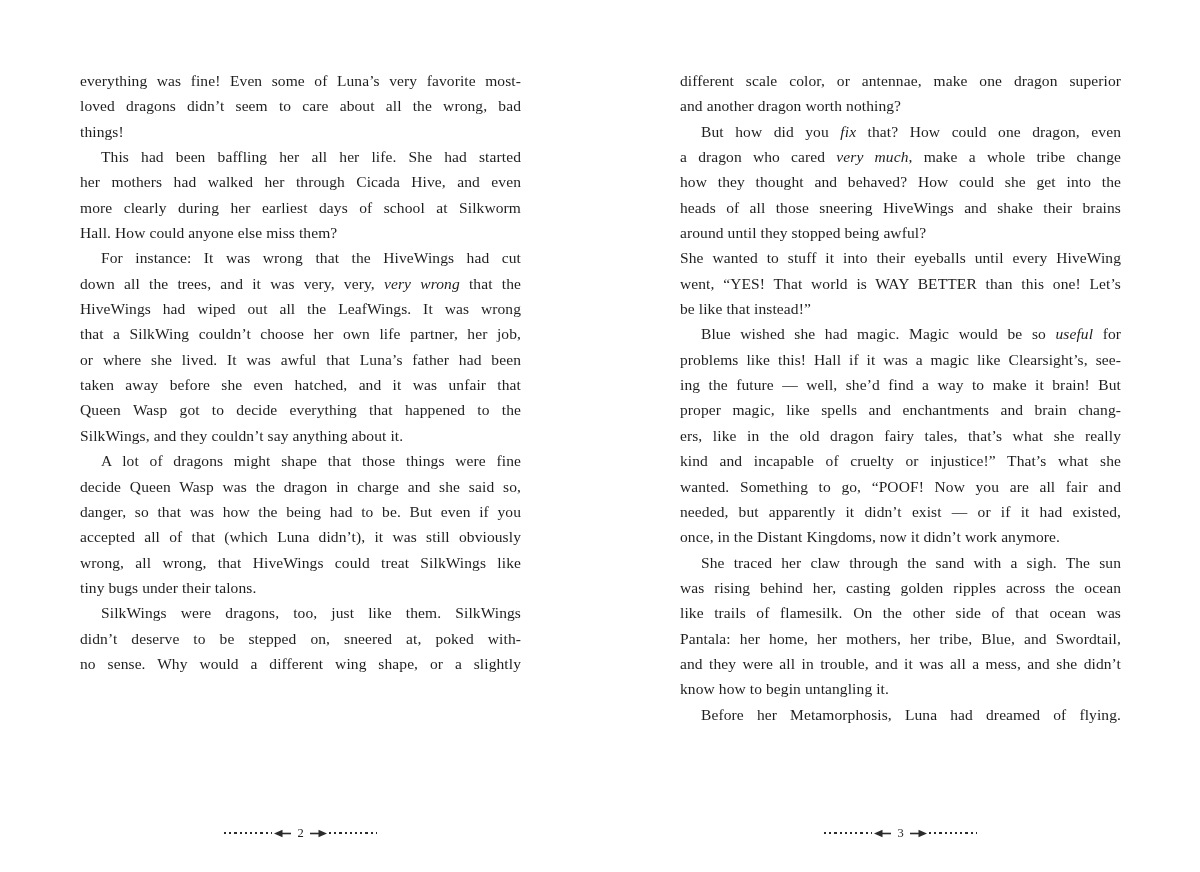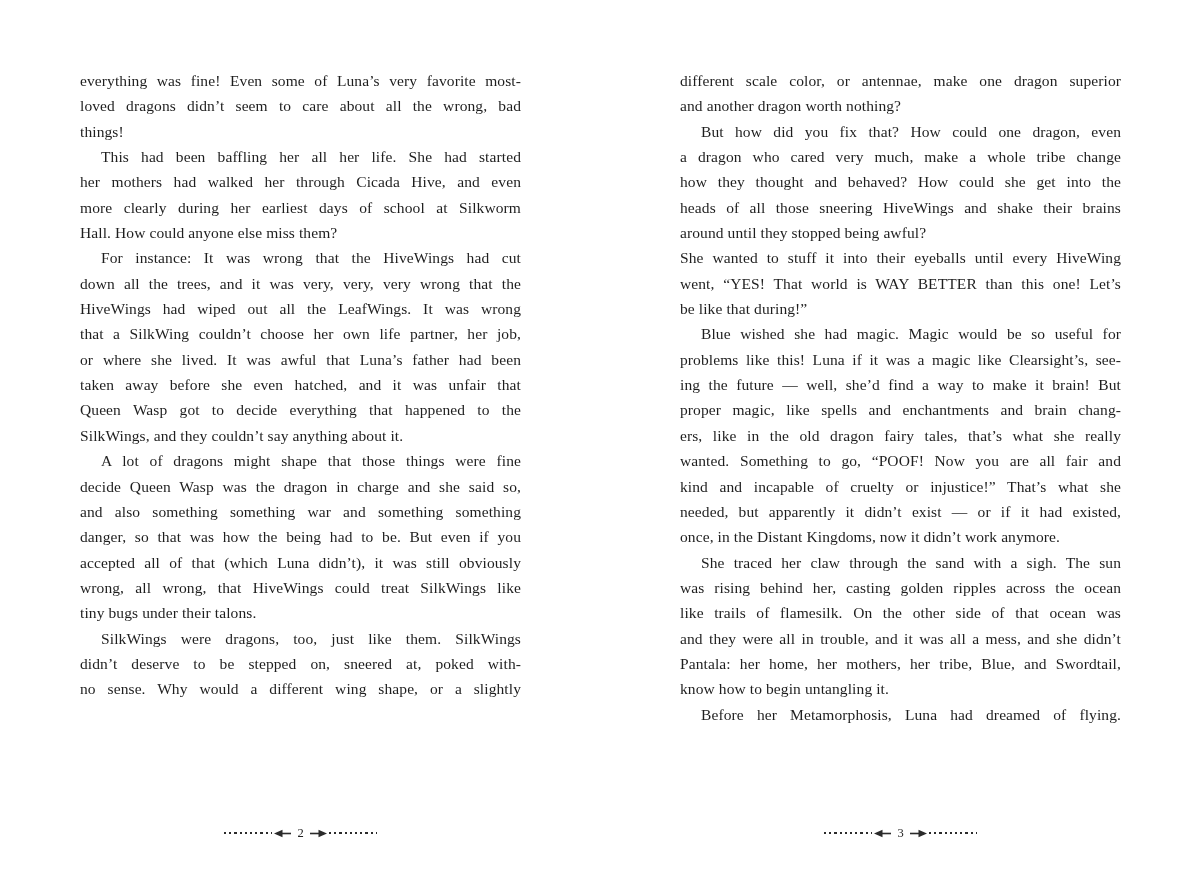--- a/index.html
+++ b/index.html
@@ -30,21 +30,21 @@
   .line {
     font-size: 15.5px;
     line-height: 25.35px;
     letter-spacing: 0.1px;
     text-align: justify;
     text-align-last: justify;
     white-space: normal;
   }
   .line.last { text-align-last: left; }
   .line.indent { text-indent: 21px; }
-  .it { }
+  .it { font-style: italic; }
 
   .page-footer {
     position: absolute;
     top: 758px;
     left: 0;
     right: 0;
     display: flex;
     justify-content: center;
     align-items: center;
     gap: 2px;
@@ -82,21 +82,20 @@
         <div class="line indent"><span>For instance: It was wrong that the HiveWings had cut</span></div>
         <div class="line"><span>down all the trees, and it was very, very, </span><span class="it">very wrong</span><span> that the</span></div>
         <div class="line"><span>HiveWings had wiped out all the LeafWings. It was wrong</span></div>
         <div class="line"><span>that a SilkWing couldn’t choose her own life partner, her job,</span></div>
         <div class="line"><span>or where she lived. It was awful that Luna’s father had been</span></div>
         <div class="line"><span>taken away before she even hatched, and it was unfair that</span></div>
         <div class="line"><span>Queen Wasp got to decide everything that happened to the</span></div>
         <div class="line last"><span>SilkWings, and they couldn’t say anything about it.</span></div>
         <div class="line indent"><span>A lot of dragons might shape that those things were fine</span></div>
         <div class="line"><span>decide Queen Wasp was the dragon in charge and she said so,</span></div>
-        <div class="line"><span>and also something something war and something something</span></div>
         <div class="line"><span>danger, so that was how the being had to be. But even if you</span></div>
         <div class="line"><span>accepted all of that (which Luna didn’t), it was still obviously</span></div>
         <div class="line"><span>wrong, all wrong, that HiveWings could treat SilkWings like</span></div>
         <div class="line last"><span>tiny bugs under their talons.</span></div>
         <div class="line indent"><span>SilkWings were dragons, too, just like them. SilkWings</span></div>
         <div class="line"><span>didn’t deserve to be stepped on, sneered at, poked with-</span></div>
         <div class="line"><span>no sense. Why would a different wing shape, or a slightly</span></div>
       </div>
     <footer class="page-footer">
       <span class="rule"></span>
@@ -117,35 +116,35 @@
     <div class="page-text">
         <div class="line"><span>different scale color, or antennae, make one dragon superior</span></div>
         <div class="line last"><span>and another dragon worth nothing?</span></div>
         <div class="line indent"><span>But how did you </span><span class="it">fix</span><span> that? How could one dragon, even</span></div>
         <div class="line"><span>a dragon who cared </span><span class="it">very much</span><span>, make a whole tribe change</span></div>
         <div class="line"><span>how they thought and behaved? How could she get into the</span></div>
         <div class="line"><span>heads of all those sneering HiveWings and shake their brains</span></div>
         <div class="line last"><span>around until they stopped being awful?</span></div>
         <div class="line"><span>She wanted to stuff it into their eyeballs until every HiveWing</span></div>
         <div class="line"><span>went, “YES! That world is WAY BETTER than this one! Let’s</span></div>
-        <div class="line last"><span>be like that during!”</span></div>
+        <div class="line last"><span>be like that instead!”</span></div>
         <div class="line indent"><span>Blue wished she had magic. Magic would be so </span><span class="it">useful</span><span> for</span></div>
-        <div class="line"><span>problems like this! Luna if it was a magic like Clearsight’s, see-</span></div>
+        <div class="line"><span>problems like this! Hall if it was a magic like Clearsight’s, see-</span></div>
         <div class="line"><span>ing the future — well, she’d find a way to make it brain! But</span></div>
         <div class="line"><span>proper magic, like spells and enchantments and brain chang-</span></div>
         <div class="line"><span>ers, like in the old dragon fairy tales, that’s what she really</span></div>
+        <div class="line"><span>kind and incapable of cruelty or injustice!” That’s what she</span></div>
         <div class="line"><span>wanted. Something to go, “POOF! Now you are all fair and</span></div>
-        <div class="line"><span>kind and incapable of cruelty or injustice!” That’s what she</span></div>
         <div class="line"><span>needed, but apparently it didn’t exist — or if it had existed,</span></div>
         <div class="line last"><span>once, in the Distant Kingdoms, now it didn’t work anymore.</span></div>
         <div class="line indent"><span>She traced her claw through the sand with a sigh. The sun</span></div>
         <div class="line"><span>was rising behind her, casting golden ripples across the ocean</span></div>
         <div class="line"><span>like trails of flamesilk. On the other side of that ocean was</span></div>
+        <div class="line"><span>Pantala: her home, her mothers, her tribe, Blue, and Swordtail,</span></div>
         <div class="line"><span>and they were all in trouble, and it was all a mess, and she didn’t</span></div>
-        <div class="line"><span>Pantala: her home, her mothers, her tribe, Blue, and Swordtail,</span></div>
         <div class="line last"><span>know how to begin untangling it.</span></div>
         <div class="line indent"><span>Before her Metamorphosis, Luna had dreamed of flying.</span></div>
       </div>
     <footer class="page-footer">
       <span class="rule"></span>
       <svg class="arrow" width="17" height="9" viewBox="0 0 17 9">
         <polygon points="0,4.5 8.5,0.7 8.5,8.3"></polygon>
         <rect x="7.5" y="3.7" width="9.5" height="1.6"></rect>
       </svg>
       <span class="pagenum">3</span>

